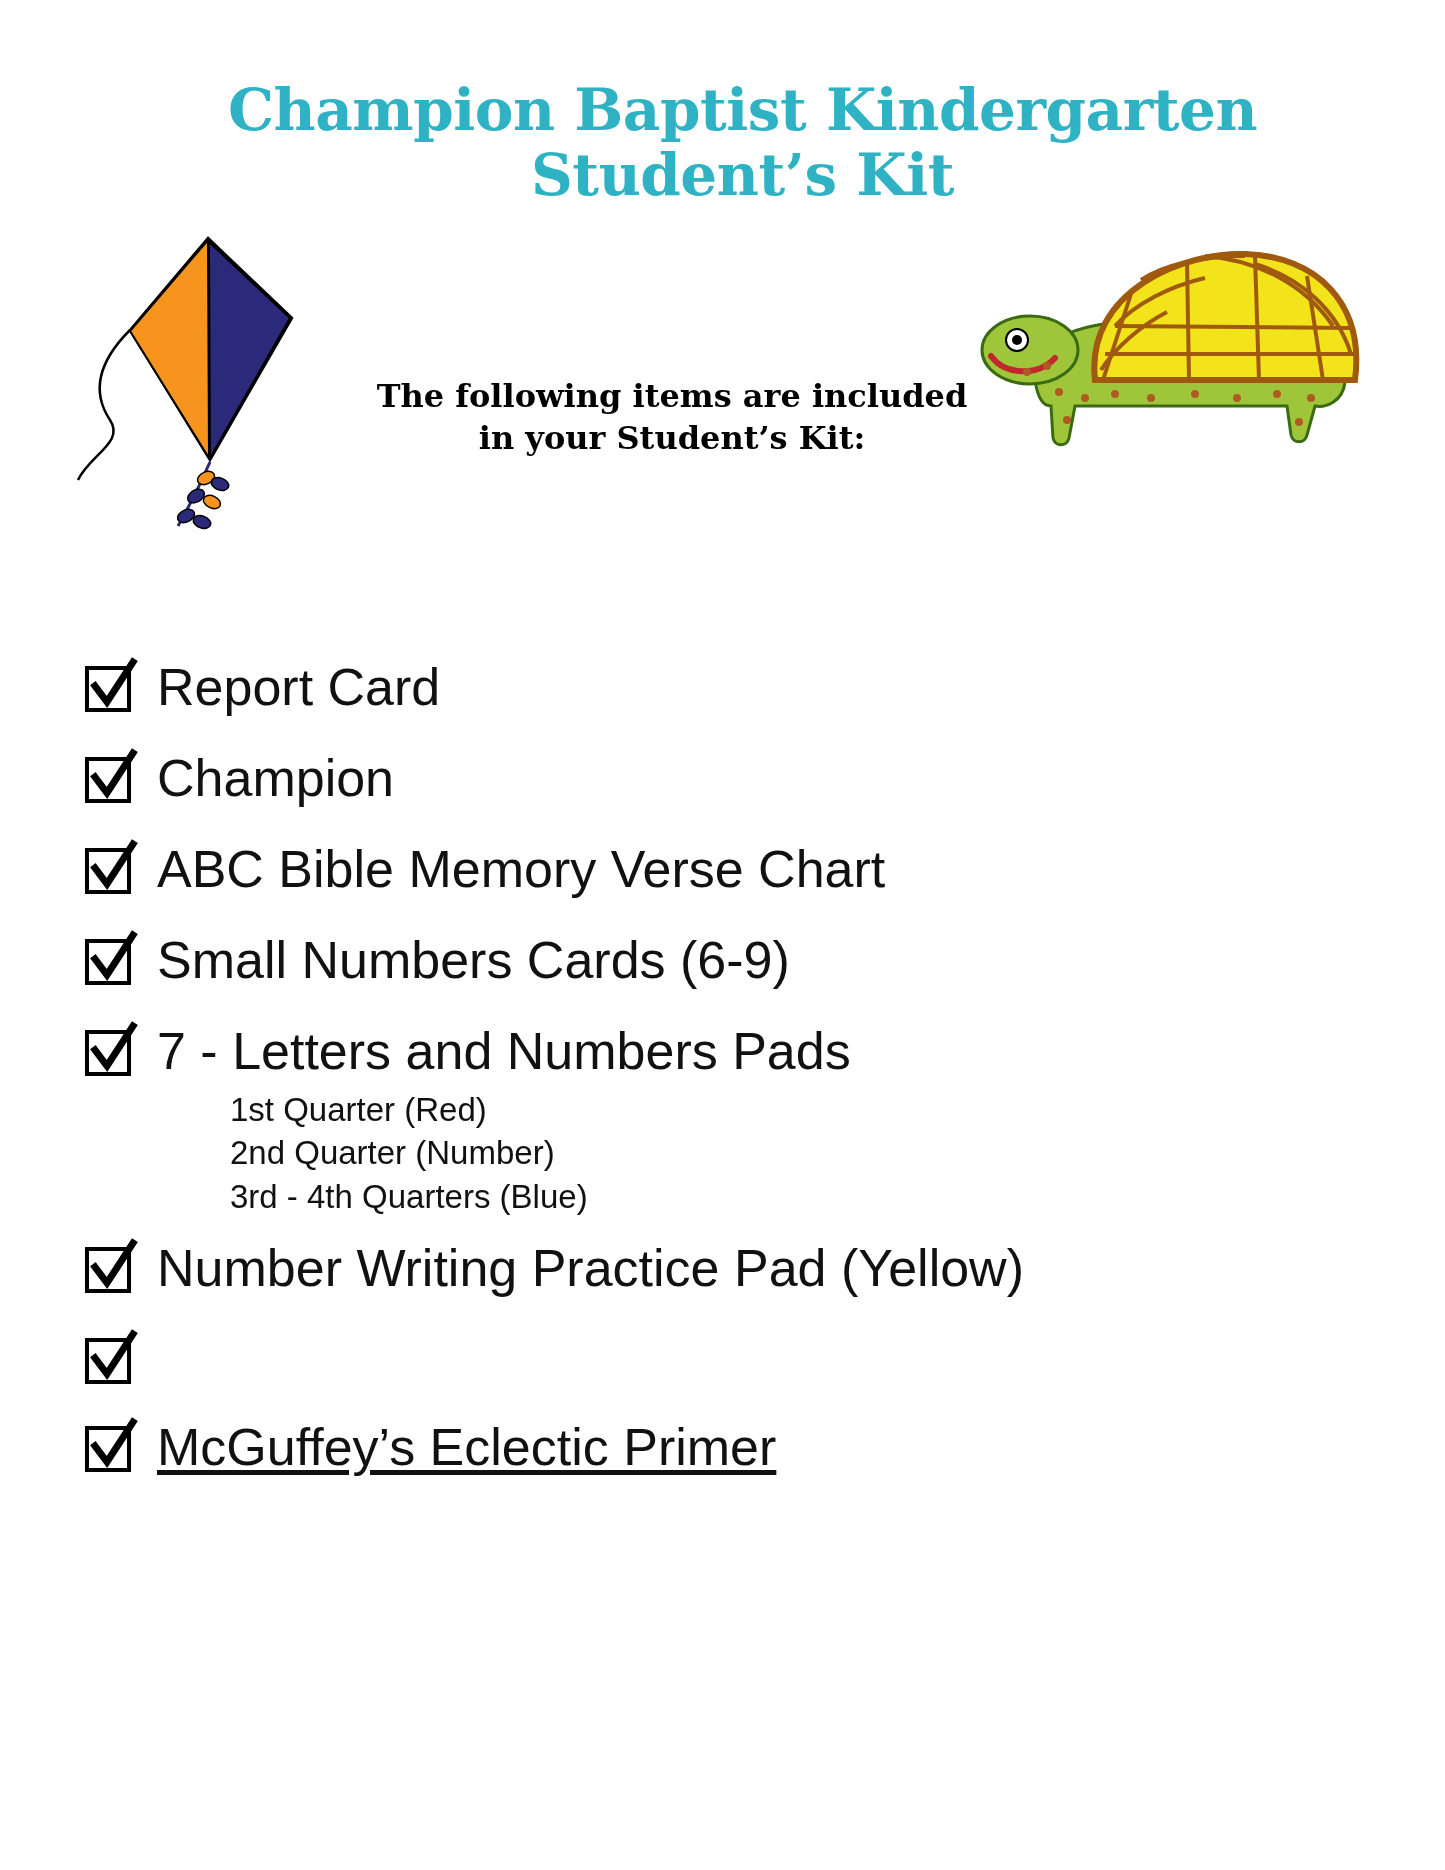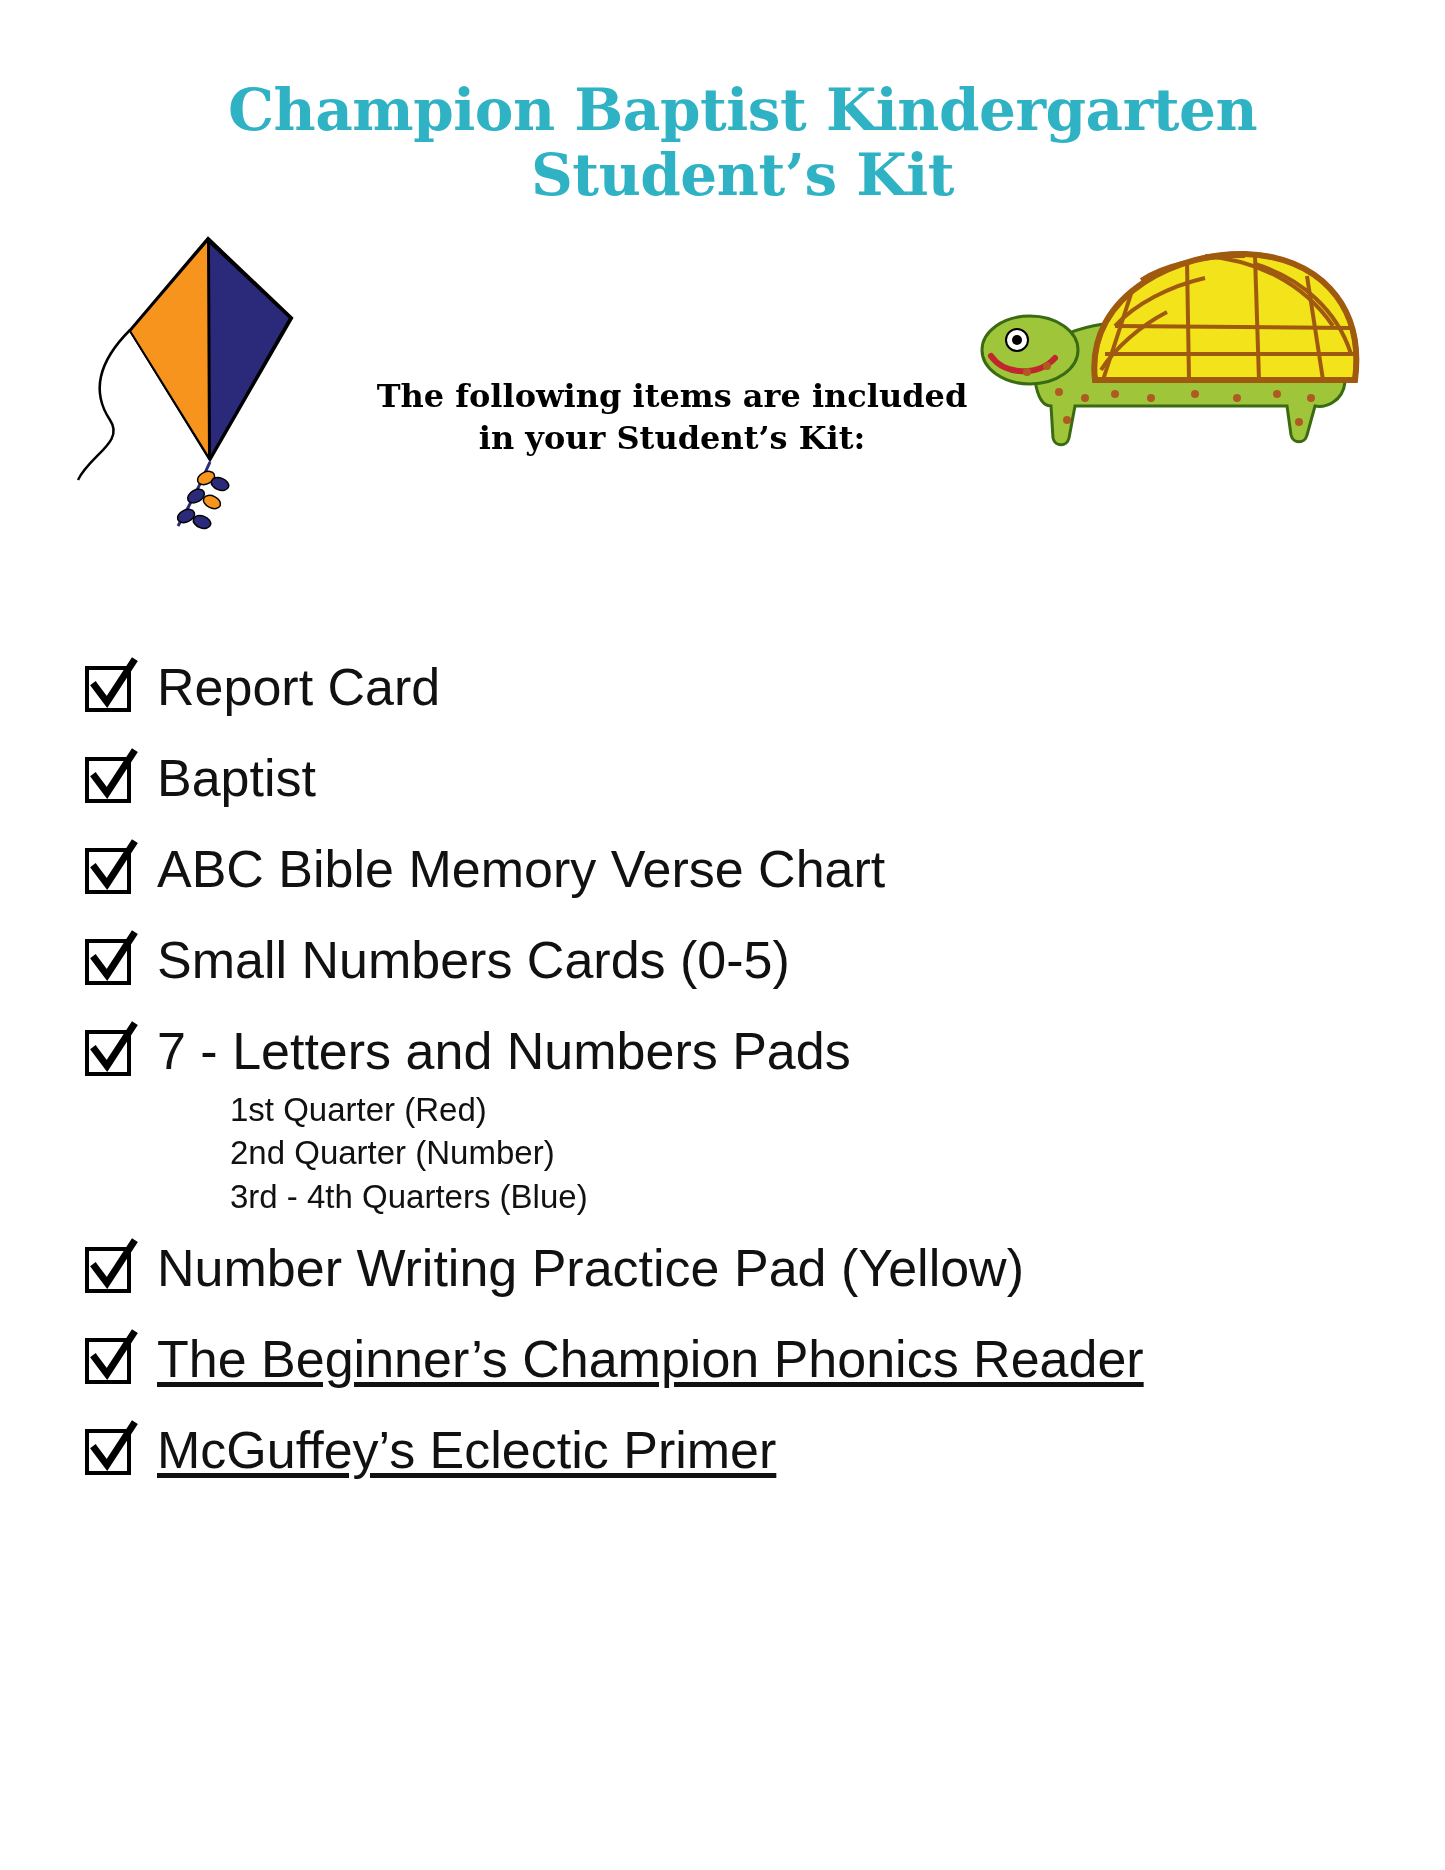--- a/index.html
+++ b/index.html
@@ -210,39 +210,39 @@
     </span>
     <span class="item-text">Report Card</span>
   </div>
 
   <div class="check-row">
     <span class="checkbox">
       <svg viewBox="0 0 56 60">
           <path d="M10,30 L22,46 L48,6" stroke="#000" stroke-width="7" fill="none" stroke-linecap="square"></path>
         </svg>
     </span>
-    <span class="item-text">Baptist</span>
+    <span class="item-text">Champion</span>
   </div>
 
   <div class="check-row">
     <span class="checkbox">
       <svg viewBox="0 0 56 60">
           <path d="M10,30 L22,46 L48,6" stroke="#000" stroke-width="7" fill="none" stroke-linecap="square"></path>
         </svg>
     </span>
     <span class="item-text">ABC Bible Memory Verse Chart</span>
   </div>
 
   <div class="check-row">
     <span class="checkbox">
       <svg viewBox="0 0 56 60">
           <path d="M10,30 L22,46 L48,6" stroke="#000" stroke-width="7" fill="none" stroke-linecap="square"></path>
         </svg>
     </span>
-    <span class="item-text">Small Numbers Cards (0-5)</span>
+    <span class="item-text">Small Numbers Cards (6-9)</span>
   </div>
 
   <div class="check-row tight">
     <span class="checkbox">
       <svg viewBox="0 0 56 60">
           <path d="M10,30 L22,46 L48,6" stroke="#000" stroke-width="7" fill="none" stroke-linecap="square"></path>
         </svg>
     </span>
     <span class="item-text">7 - Letters and Numbers Pads</span>
   </div>
@@ -261,21 +261,20 @@
     </span>
     <span class="item-text">Number Writing Practice Pad (Yellow)</span>
   </div>
 
   <div class="check-row">
     <span class="checkbox">
       <svg viewBox="0 0 56 60">
           <path d="M10,30 L22,46 L48,6" stroke="#000" stroke-width="7" fill="none" stroke-linecap="square"></path>
         </svg>
     </span>
-    <span class="item-text underline">The Beginner’s Champion Phonics Reader</span>
   </div>
 
   <div class="check-row">
     <span class="checkbox">
       <svg viewBox="0 0 56 60">
           <path d="M10,30 L22,46 L48,6" stroke="#000" stroke-width="7" fill="none" stroke-linecap="square"></path>
         </svg>
     </span>
     <span class="item-text underline">McGuffey’s Eclectic Primer</span>
   </div>

